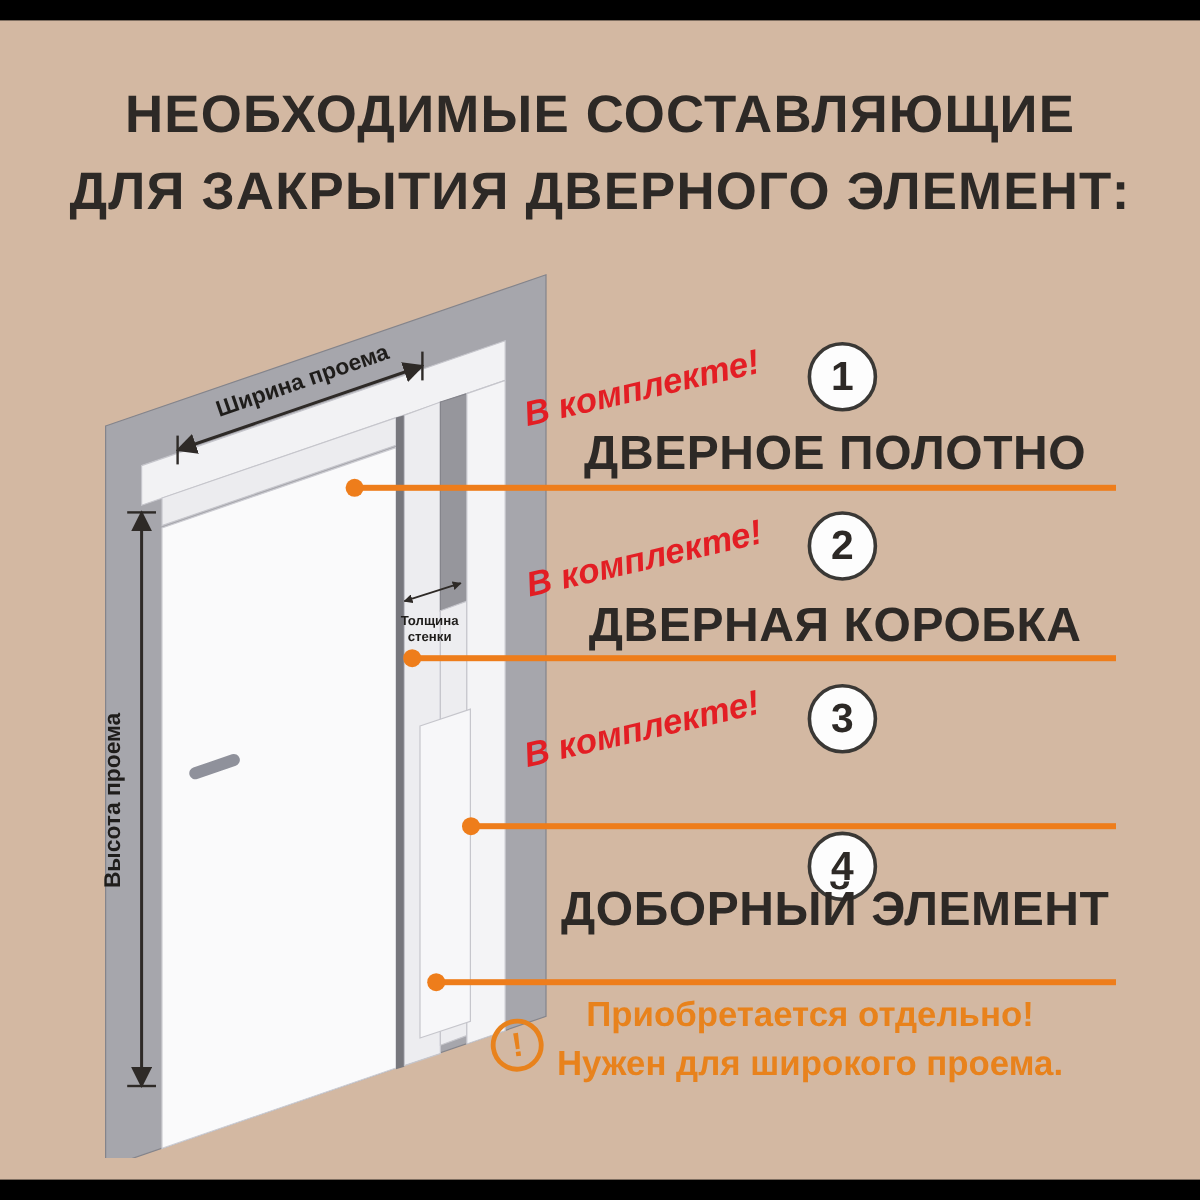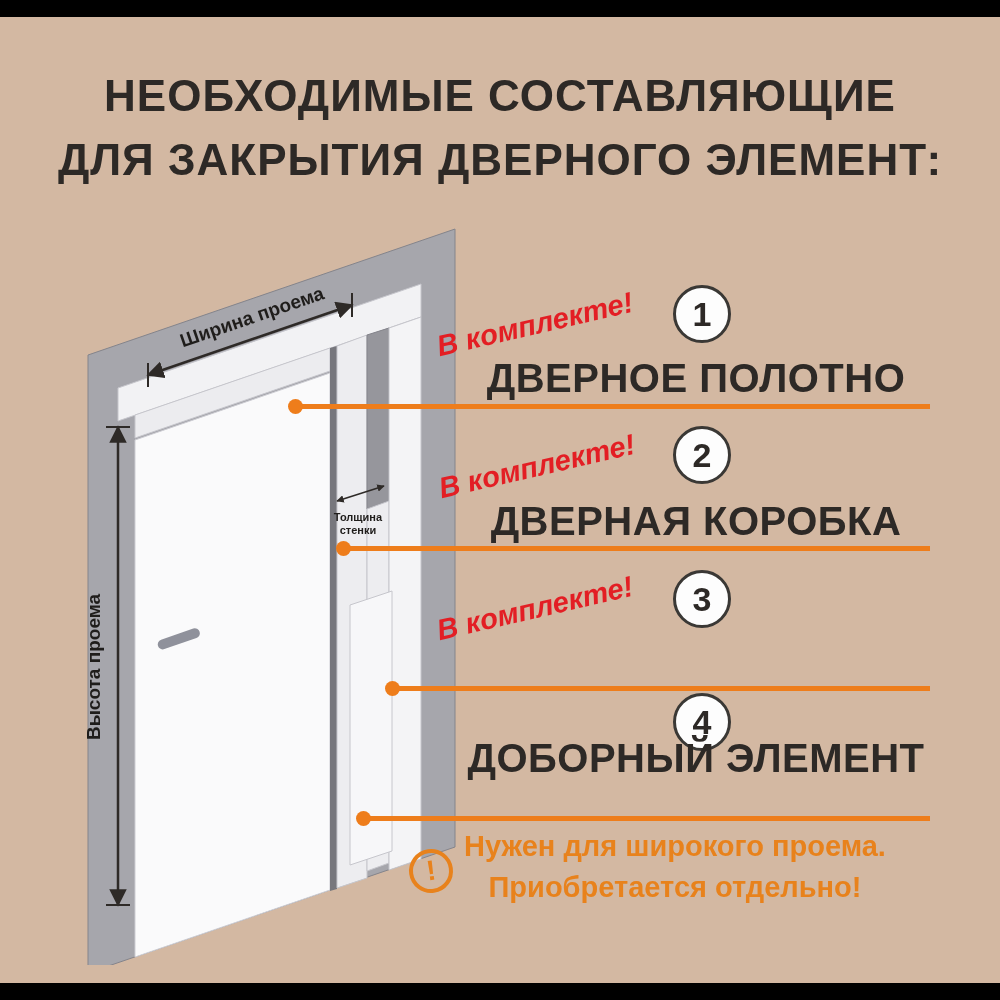--- a/index.html
+++ b/index.html
@@ -128,18 +128,18 @@
   <div class="num-circle" style="left:673px; top:426px;">2</div>
   <div class="num-circle" style="left:673px; top:570px;">3</div>
   <div class="num-circle" style="left:673px; top:693px;">4</div>
 
   <div class="item-label" style="top:356px;">ДВЕРНОЕ ПОЛОТНО</div>
   <div class="item-label" style="top:499px;">ДВЕРНАЯ КОРОБКА</div>
   <div class="item-label" style="top:736px;">ДОБОРНЫЙ ЭЛЕМЕНТ</div>
 
   <div class="warning-icon">!</div>
   <div class="warning-text">
+    <span>Приобретается отдельно!</span>
     <span>Нужен для широкого проема.</span>
-    <span>Приобретается отдельно!</span>
   </div>
 
   <div class="letterbox bottom"></div>
 </div>
 
 </body></html>

